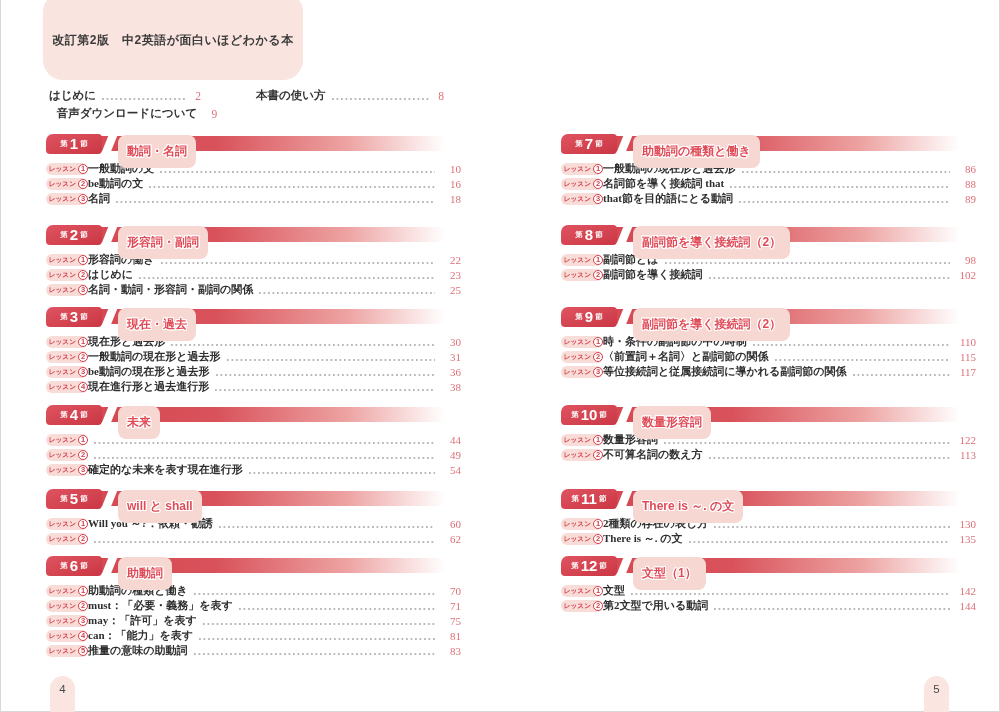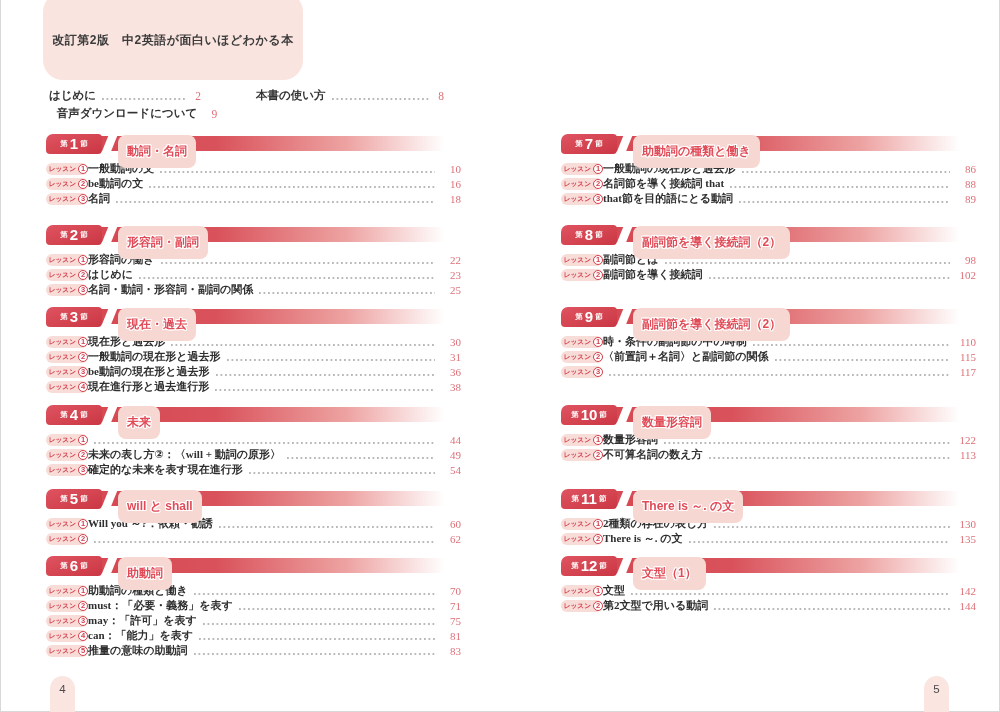--- a/index.html
+++ b/index.html
@@ -251,21 +251,20 @@
           </span>
           <span class="leader"></span>
           <span class="lpage">44</span>
         </div>
         <div class="lesson">
           <span class="lesson-badge">
             <span class="tip"></span>
             <span class="lb-label">レッスン</span>
             <span class="lb-num">2</span>
           </span>
-          <span class="ltitle">未来の表し方②：〈will + 動詞の原形〉</span>
           <span class="leader"></span>
           <span class="lpage">49</span>
         </div>
         <div class="lesson">
           <span class="lesson-badge">
             <span class="tip"></span>
             <span class="lb-label">レッスン</span>
             <span class="lb-num">3</span>
           </span>
           <span class="ltitle">確定的な未来を表す現在進行形</span>
@@ -462,20 +461,21 @@
           <span class="ltitle">〈前置詞＋名詞〉と副詞節の関係</span>
           <span class="leader"></span>
           <span class="lpage">115</span>
         </div>
         <div class="lesson">
           <span class="lesson-badge">
             <span class="tip"></span>
             <span class="lb-label">レッスン</span>
             <span class="lb-num">3</span>
           </span>
+          <span class="ltitle">等位接続詞と従属接続詞に導かれる副詞節の関係</span>
           <span class="leader"></span>
           <span class="lpage">117</span>
         </div>
       </div>
       <div class="section">
         <div class="sec-band"></div>
         <div class="sec-badge">
           <span class="sec-kanji">第</span>
           <span class="sec-num">10</span>
           <span class="sec-kanji">節</span>

